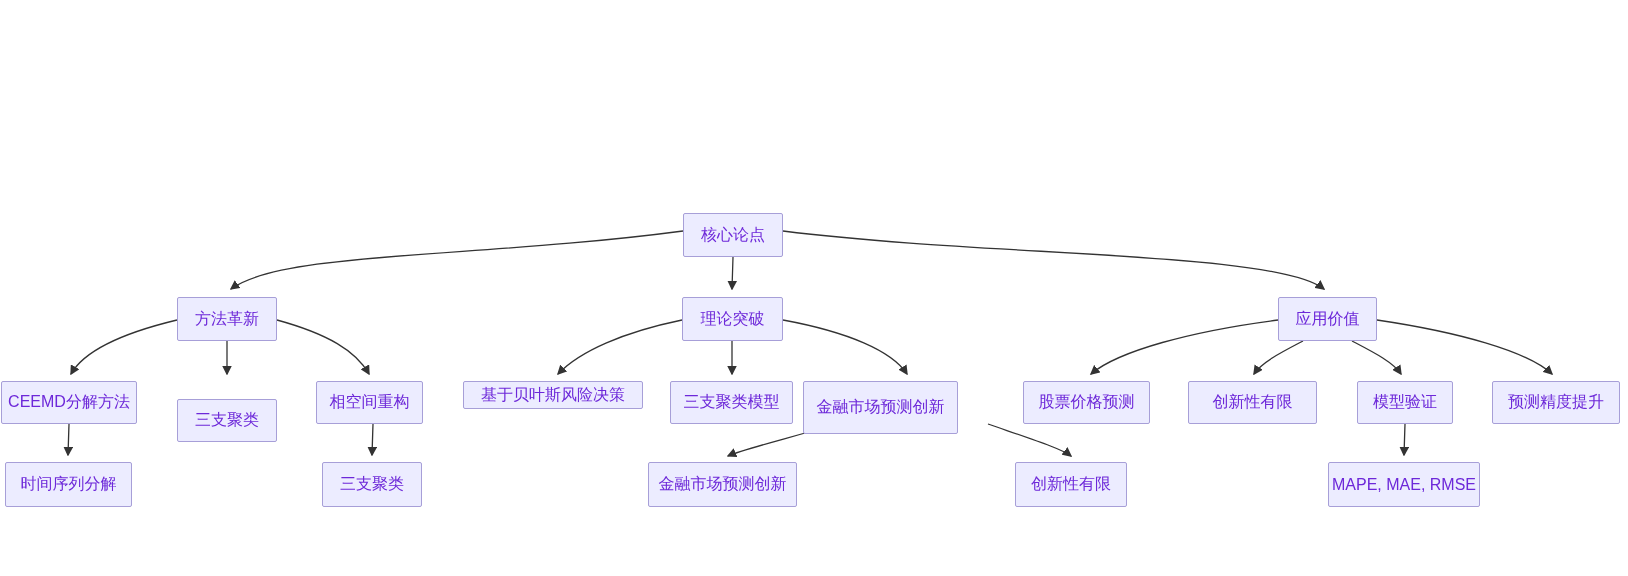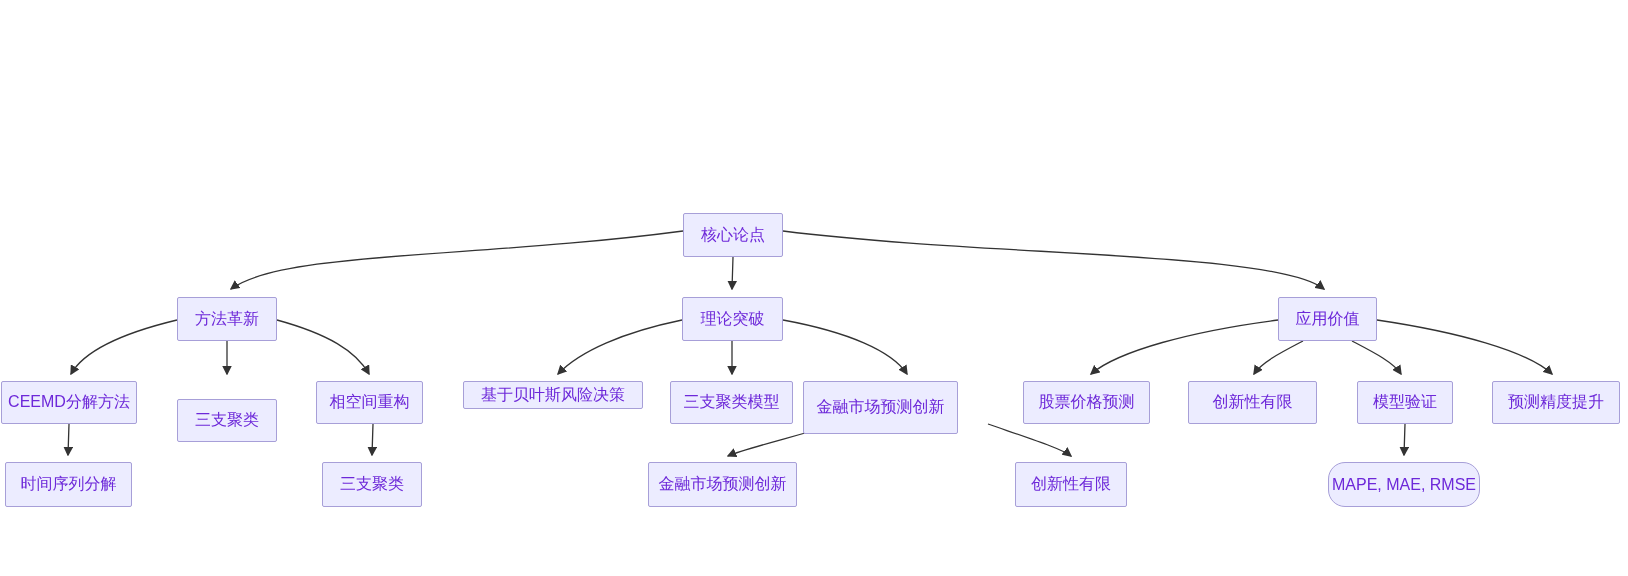--- a/index.html
+++ b/index.html
@@ -90,15 +90,15 @@
   <div class="node" style="left:803px; top:381px; width:155px; height:53px;">金融市场预测创新</div>
   <div class="node" style="left:1023px; top:381px; width:127px; height:43px;">股票价格预测</div>
   <div class="node" style="left:1188px; top:381px; width:129px; height:43px;">创新性有限</div>
   <div class="node" style="left:1357px; top:381px; width:96px; height:43px;">模型验证</div>
   <div class="node" style="left:1492px; top:381px; width:128px; height:43px;">预测精度提升</div>
 
   <div class="node" style="left:5px; top:462px; width:127px; height:45px;">时间序列分解</div>
   <div class="node" style="left:322px; top:462px; width:100px; height:45px;">三支聚类</div>
   <div class="node" style="left:648px; top:462px; width:149px; height:45px;">金融市场预测创新</div>
   <div class="node" style="left:1015px; top:462px; width:112px; height:45px;">创新性有限</div>
-  <div class="node" style="left:1328px; top:462px; width:152px; height:45px;border-radius:17px;">MAPE, MAE, RMSE</div>
+  <div class="node" style="left:1328px; top:462px; width:152px; height:45px;">MAPE, MAE, RMSE</div>
 
 </div>
 
 </body></html>

